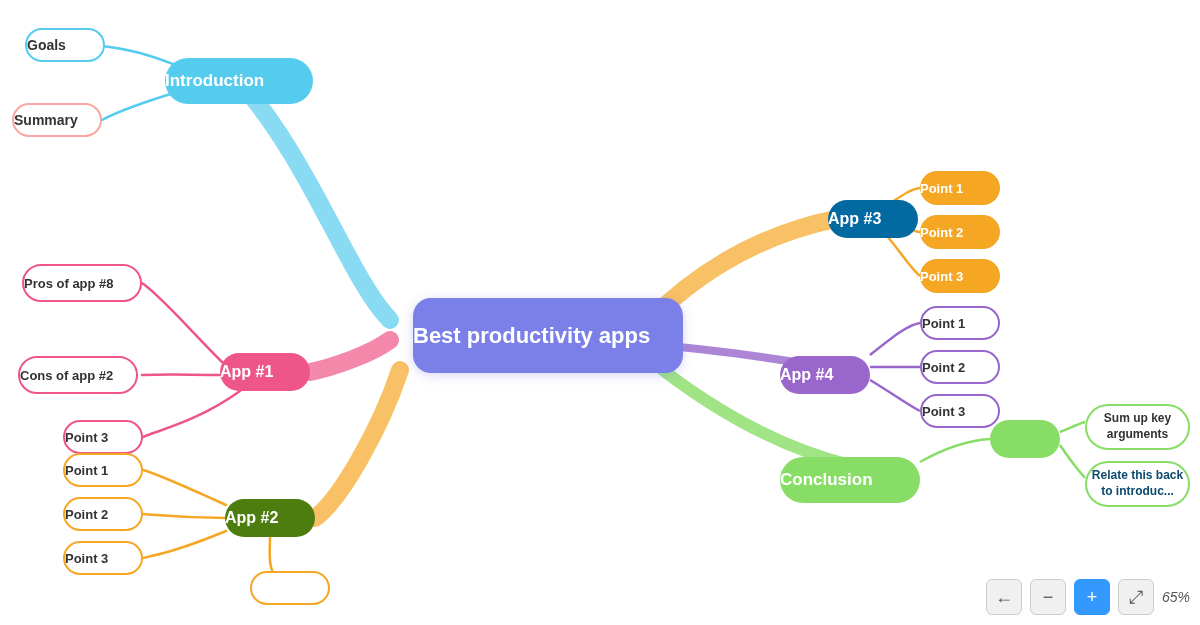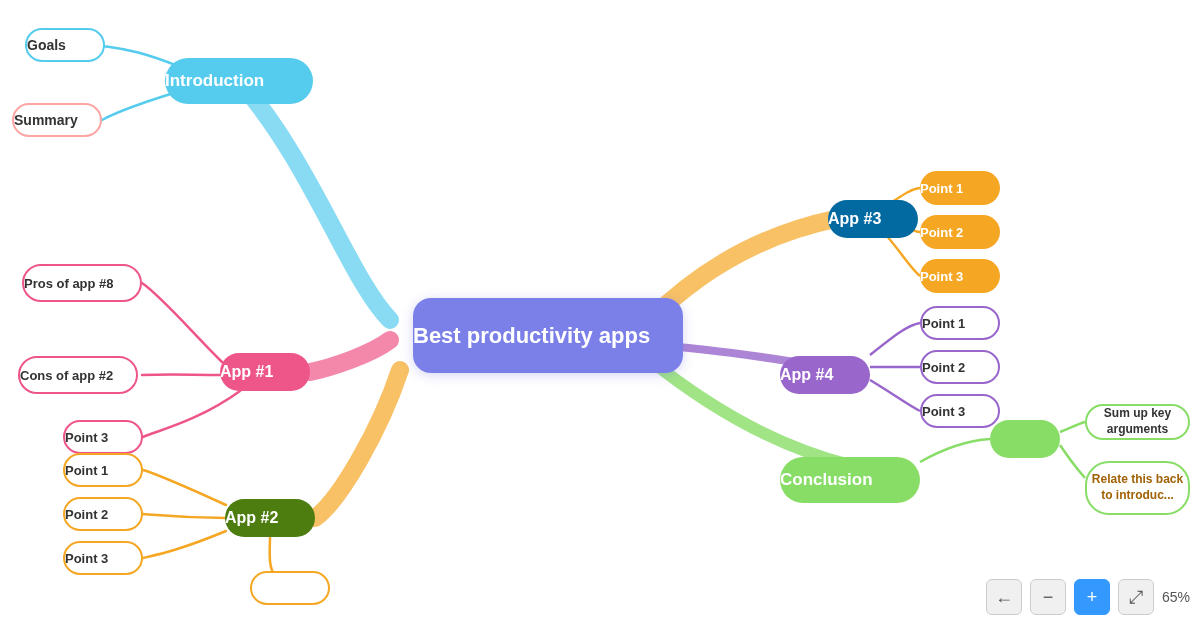--- a/index.html
+++ b/index.html
@@ -259,34 +259,34 @@
       width: 70px;
       height: 38px;
       background: #88dd66;
       color: #fff;
       font-size: 13px;
       left: 990px;
       top: 420px;
     }
     .node-conclusion-sum {
       width: 105px;
-      height: 36px;
+      height: 46px;
       background: #fff;
       color: #333;
       font-size: 12px;
       border: 2px solid #88dd66;
       left: 1085px;
       top: 404px;
       line-height: 1.3;
     }
     .node-conclusion-relate {
       width: 105px;
-      height: 54px;
-      background: #fff;
-      color: #a16207;
+      height: 46px;
+      background: #fff;
+      color: #0c4a6e;
       font-size: 12px;
       border: 2px solid #88dd66;
       left: 1085px;
       top: 461px;
       line-height: 1.3;
     }
     
     .toolbar {
       position: absolute;
       bottom: 10px;
@@ -306,20 +306,21 @@
       justify-content: center;
       font-size: 18px;
       cursor: pointer;
       color: #555;
     }
     .toolbar-btn.blue { background: #3399ff; color: #fff; border-color: #3399ff; }
     .zoom-label {
       font-size: 14px;
       color: #555;
       font-weight: 500;
+      font-style: italic;
     }
   </style>
 </head>
 <body>
 
 <svg id="mindmap-svg" xmlns="http://www.w3.org/2000/svg">
 
   <path d="M 390,320 C 350,280 310,160 239,81" fill="none" stroke="#55ccee" stroke-width="18" stroke-linecap="round" opacity="0.7"></path>
 
   <path d="M 200,75 C 160,58 120,42 65,45" fill="none" stroke="#55ccee" stroke-width="2.5" stroke-linecap="round"></path>

